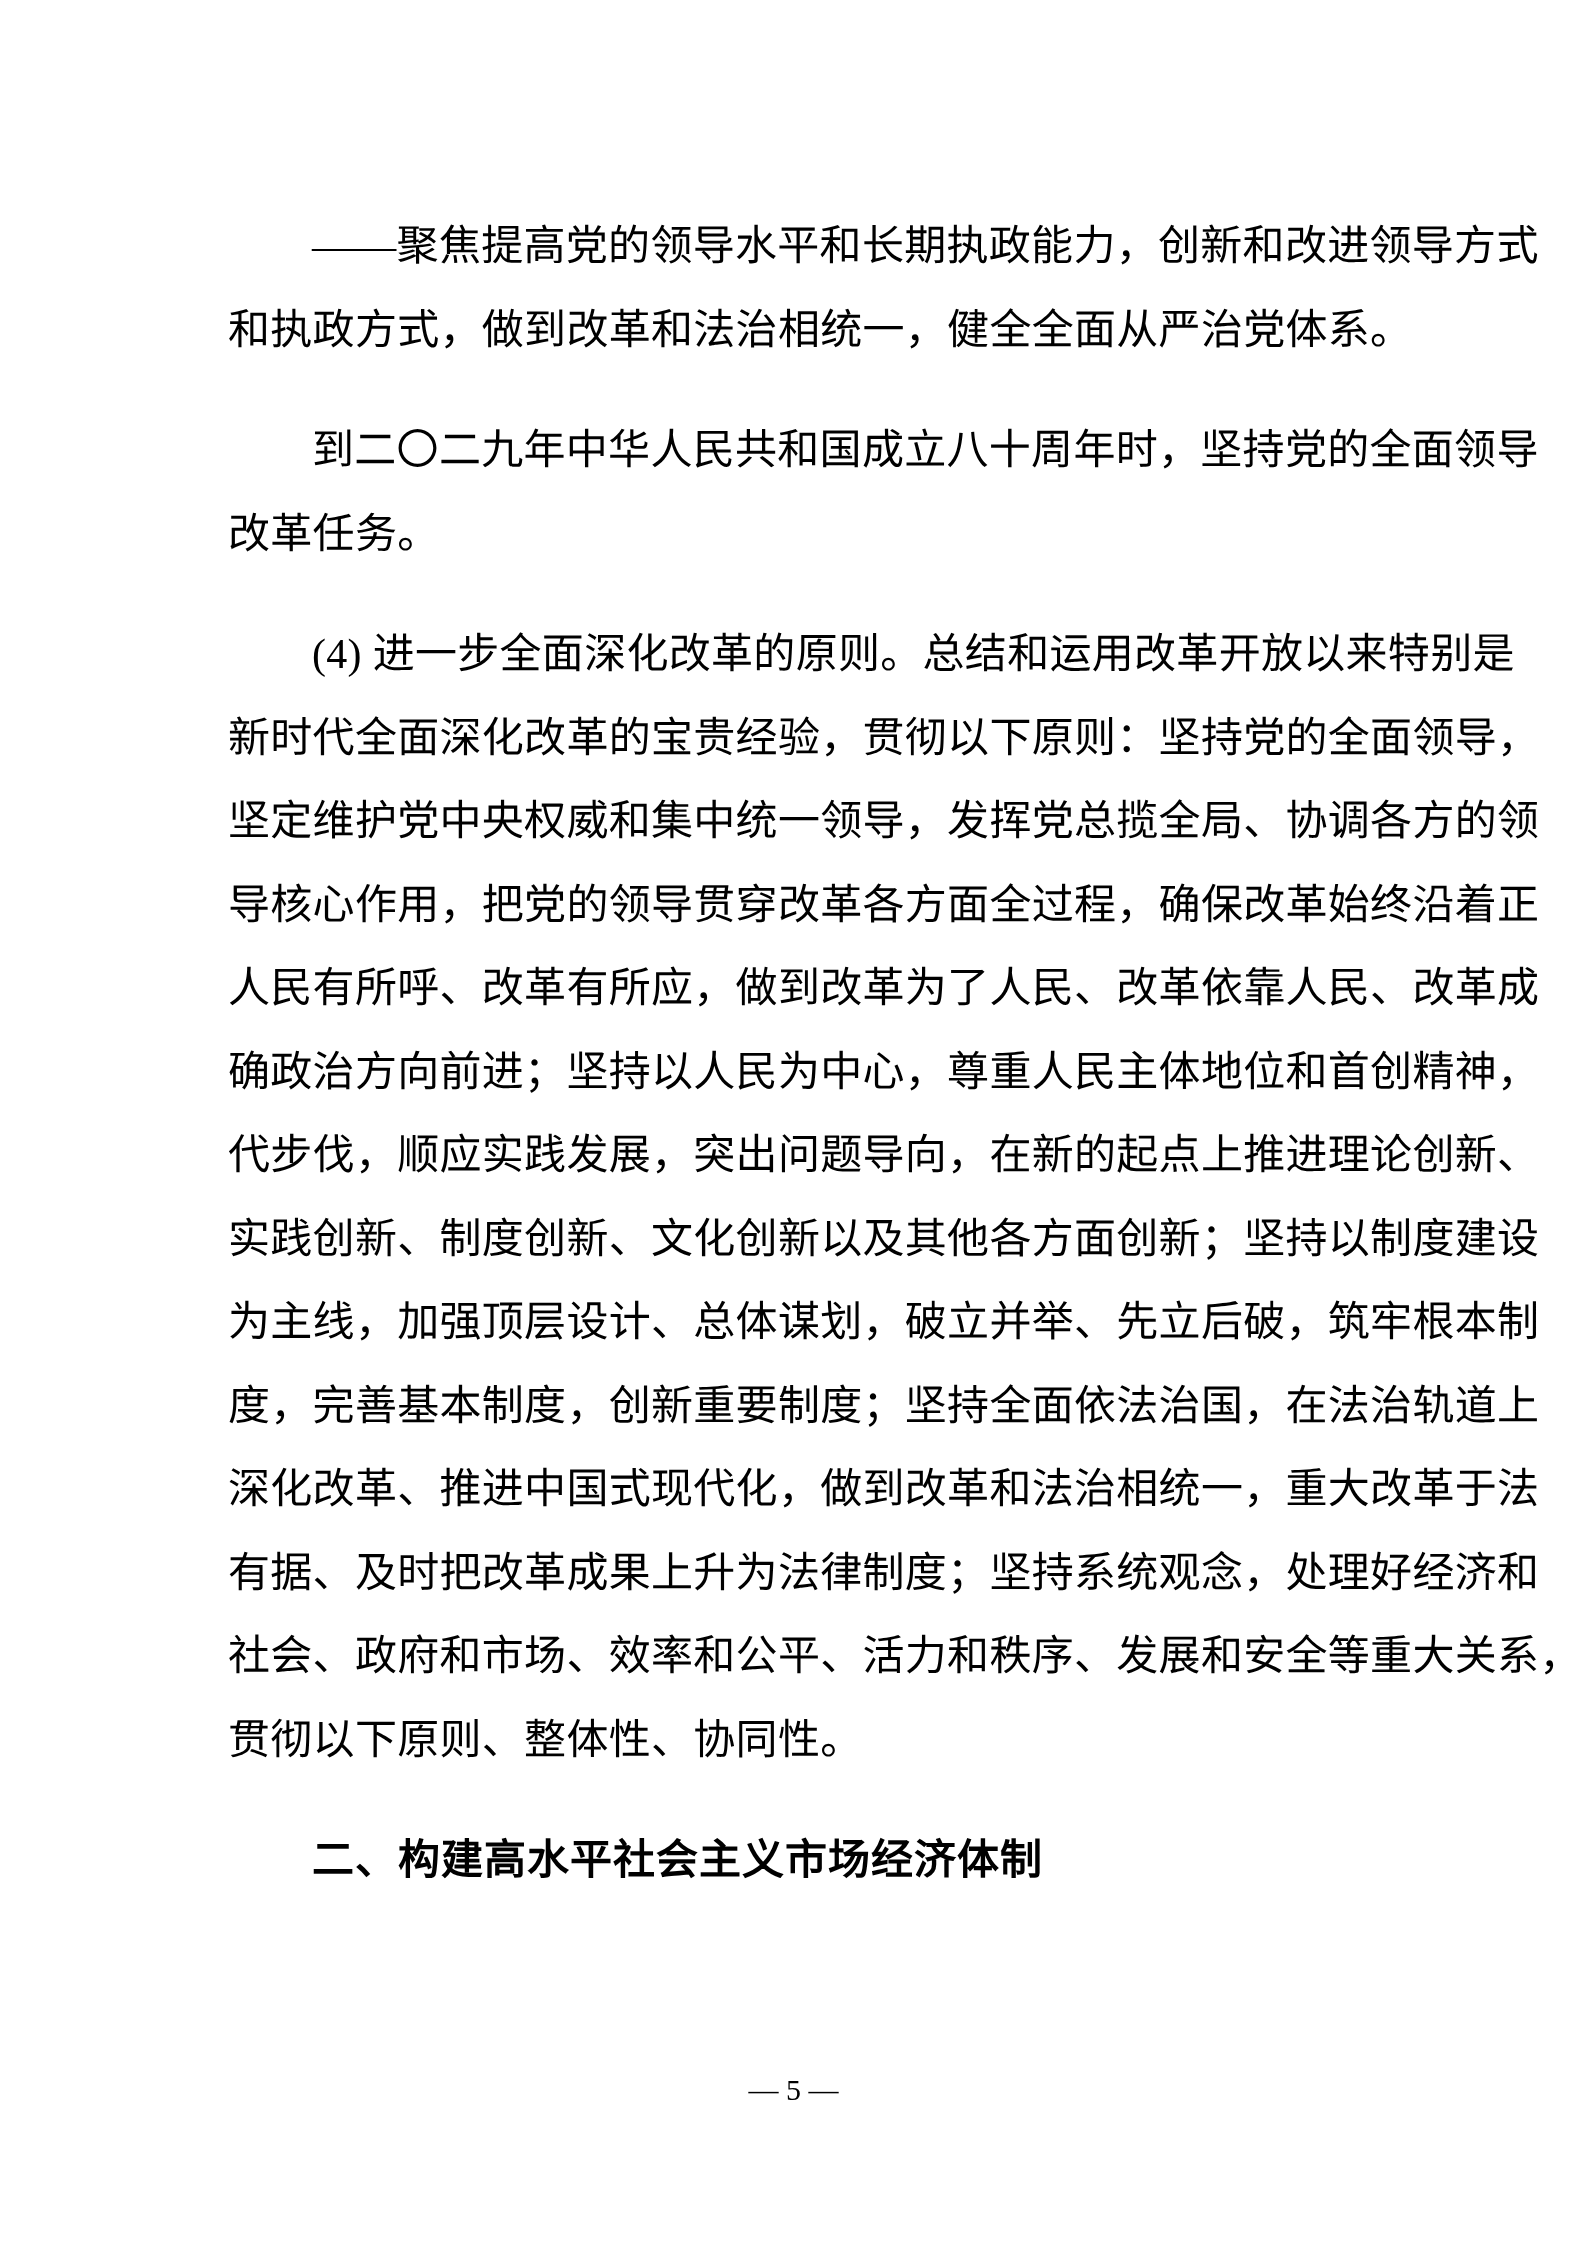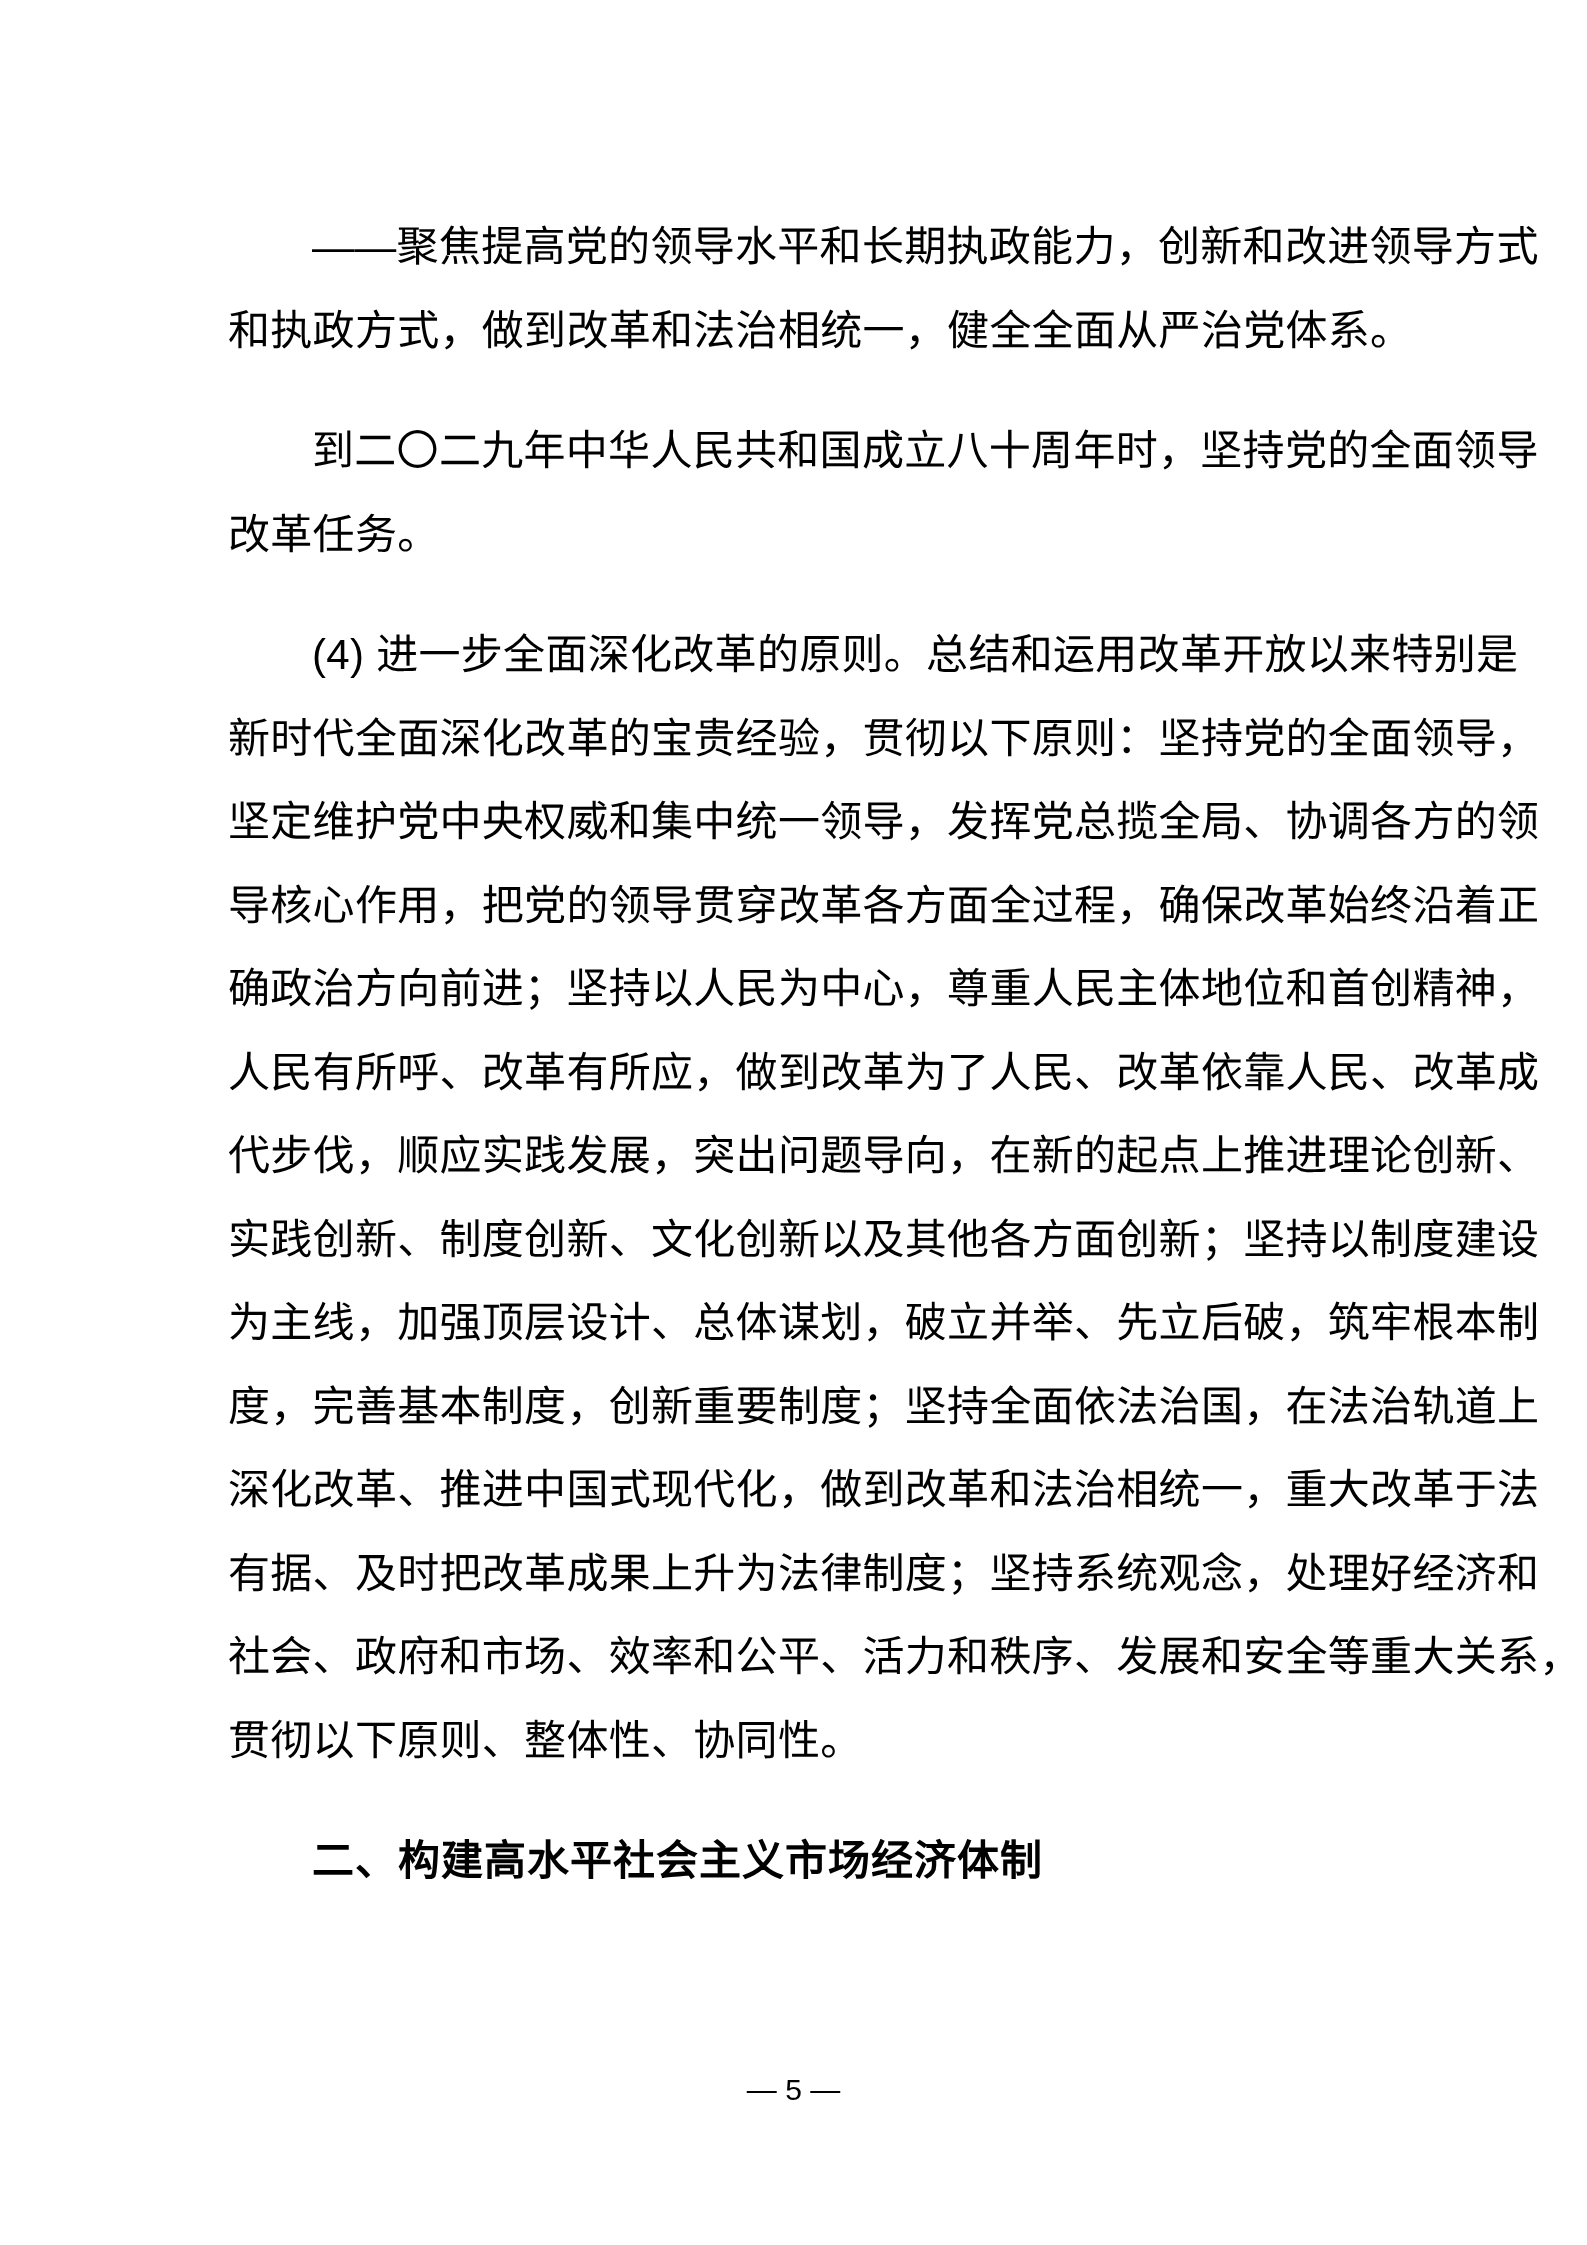--- a/index.html
+++ b/index.html
@@ -6,21 +6,21 @@
     margin: 0;
     padding: 0;
     background: #ffffff;
   }
   .page {
     position: relative;
     width: 1587px;
     height: 2245px;
     background: #ffffff;
     color: #000000;
-    font-family: Liberation Sans, sans-serif;
+    font-family: Liberation Serif, serif;
     overflow: hidden;
   }
   .doc {
     position: absolute;
     left: 228px;
     top: 205px;
     width: 1135px;
   }
   .para {
     margin: 0 0 37px 0;
@@ -65,22 +65,22 @@
     <div class="para">
       <div class="line indent">到二〇二九年中华人民共和国成立八十周年时，坚持党的全面领导</div>
       <div class="line">改革任务。</div>
     </div>
 
     <div class="para">
       <div class="line indent">(4) 进一步全面深化改革的原则。总结和运用改革开放以来特别是</div>
       <div class="line">新时代全面深化改革的宝贵经验，贯彻以下原则：坚持党的全面领导，</div>
       <div class="line">坚定维护党中央权威和集中统一领导，发挥党总揽全局、协调各方的领</div>
       <div class="line">导核心作用，把党的领导贯穿改革各方面全过程，确保改革始终沿着正</div>
+      <div class="line">人民有所呼、改革有所应，做到改革为了人民、改革依靠人民、改革成</div>
       <div class="line">确政治方向前进；坚持以人民为中心，尊重人民主体地位和首创精神，</div>
-      <div class="line">人民有所呼、改革有所应，做到改革为了人民、改革依靠人民、改革成</div>
       <div class="line">代步伐，顺应实践发展，突出问题导向，在新的起点上推进理论创新、</div>
       <div class="line">实践创新、制度创新、文化创新以及其他各方面创新；坚持以制度建设</div>
       <div class="line">为主线，加强顶层设计、总体谋划，破立并举、先立后破，筑牢根本制</div>
       <div class="line">度，完善基本制度，创新重要制度；坚持全面依法治国，在法治轨道上</div>
       <div class="line">深化改革、推进中国式现代化，做到改革和法治相统一，重大改革于法</div>
       <div class="line">有据、及时把改革成果上升为法律制度；坚持系统观念，处理好经济和</div>
       <div class="line">社会、政府和市场、效率和公平、活力和秩序、发展和安全等重大关系，</div>
       <div class="line">贯彻以下原则、整体性、协同性。</div>
     </div>
 

